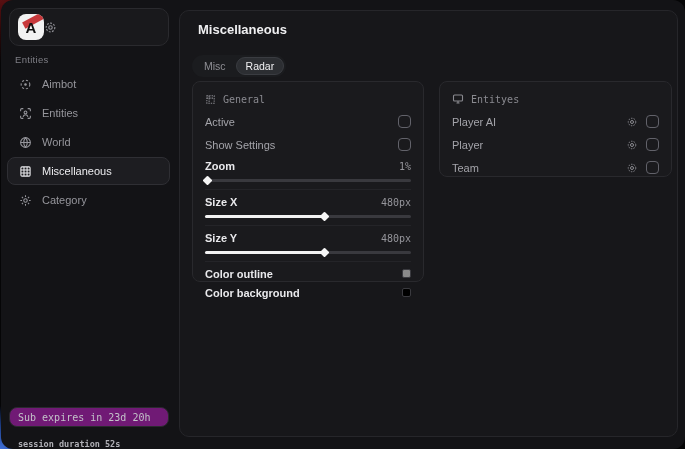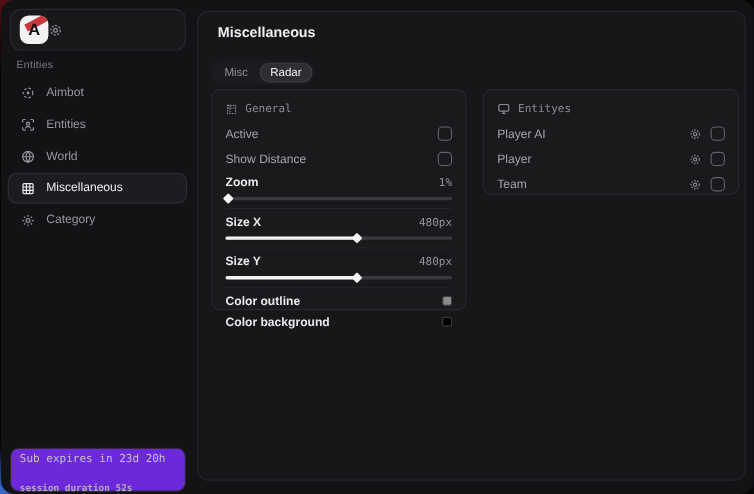--- a/index.html
+++ b/index.html
@@ -42,22 +42,22 @@
   .cat-label{ position:absolute; left:14px; top:54px; font-size:9.5px; color:#7e7e85; letter-spacing:.3px; }
   .nav{ position:absolute; left:6px; top:70px; width:163px; }
   .nav-item{
     height:28px; display:flex; align-items:center; gap:10px;
     padding:0 10px; border-radius:8px; color:#96969c; font-size:11px;
     border:1px solid transparent; margin-bottom:1px;
   }
   .nav-item .ic{ width:14px; height:14px; display:flex; align-items:center; justify-content:center; }
   .nav-item.selected{ background:#1d1d21; border-color:#2f2f34; color:#ececef; }
   .sub-card{
-    position:absolute; left:8px; top:407px; width:160px; height:40px;
-    border:1px solid #2a2a2e; border-radius:8px; background:#6d28d9;
+    position:absolute; left:8px; top:407px; width:160px; height:20px;
+    border:1px solid #2a2a2e; border-radius:8px; background:#701a75;
     padding:4px 8px; font-family:"DejaVu Sans Mono", monospace;
   }
   .sub-line1{ color:#c3c3c9; font-size:10px; }
   .sub-line2{ color:#b0b0b6; font-size:8.5px; font-weight:bold; margin-top:16px; }
   
   .main{
     position:absolute; left:178px; top:10px; width:499px; height:427px;
     background:#17171a; border:1px solid #26262a; border-radius:10px;
   }
   .main-title{ position:absolute; left:18px; top:11px; color:#f0f0f2; font-size:13px; font-weight:bold; }
@@ -190,21 +190,21 @@
         </span>
         <span>General</span>
       </div>
 
       <div class="row">
         <span class="row-label">Active</span>
         <span class="checkbox"></span>
       </div>
 
       <div class="row">
-        <span class="row-label">Show Distance</span>
+        <span class="row-label">Show Settings</span>
         <span class="checkbox"></span>
       </div>
 
       <div class="row" style="height:20px">
         <span class="row-label strong">Zoom</span>
         <span class="val">1%</span>
       </div>
       <div class="slider">
         <div class="fill" style="width: 1%;">
           <div class="thumb"></div>

